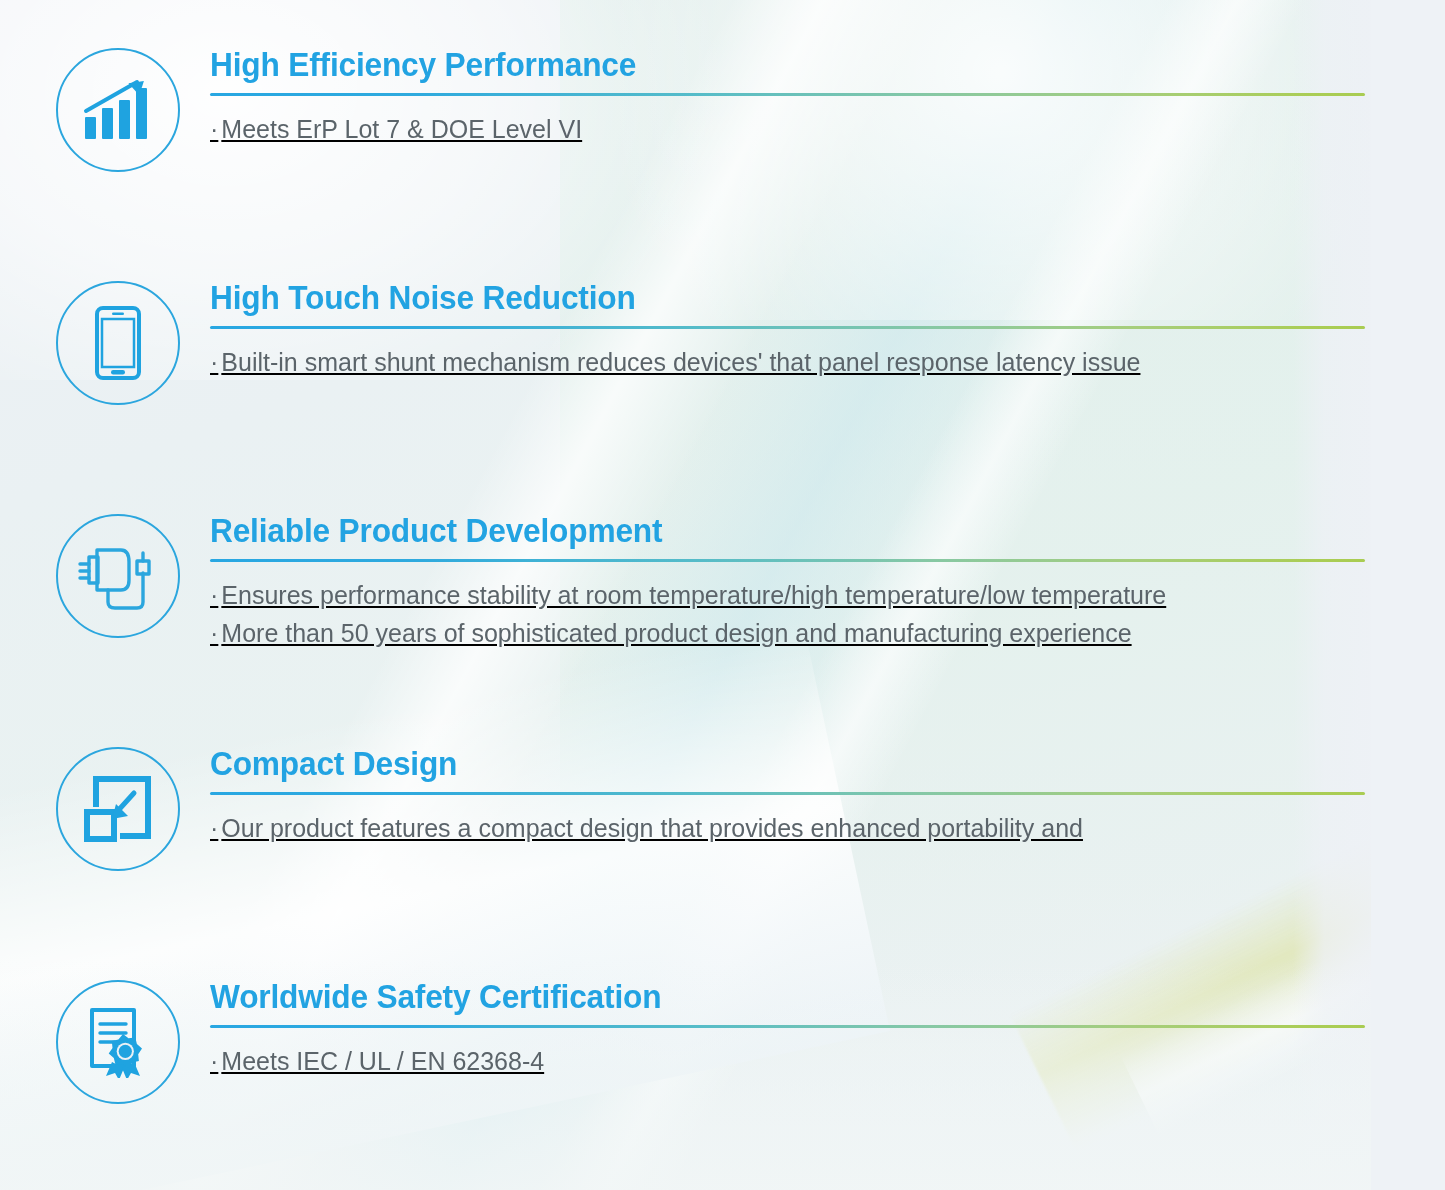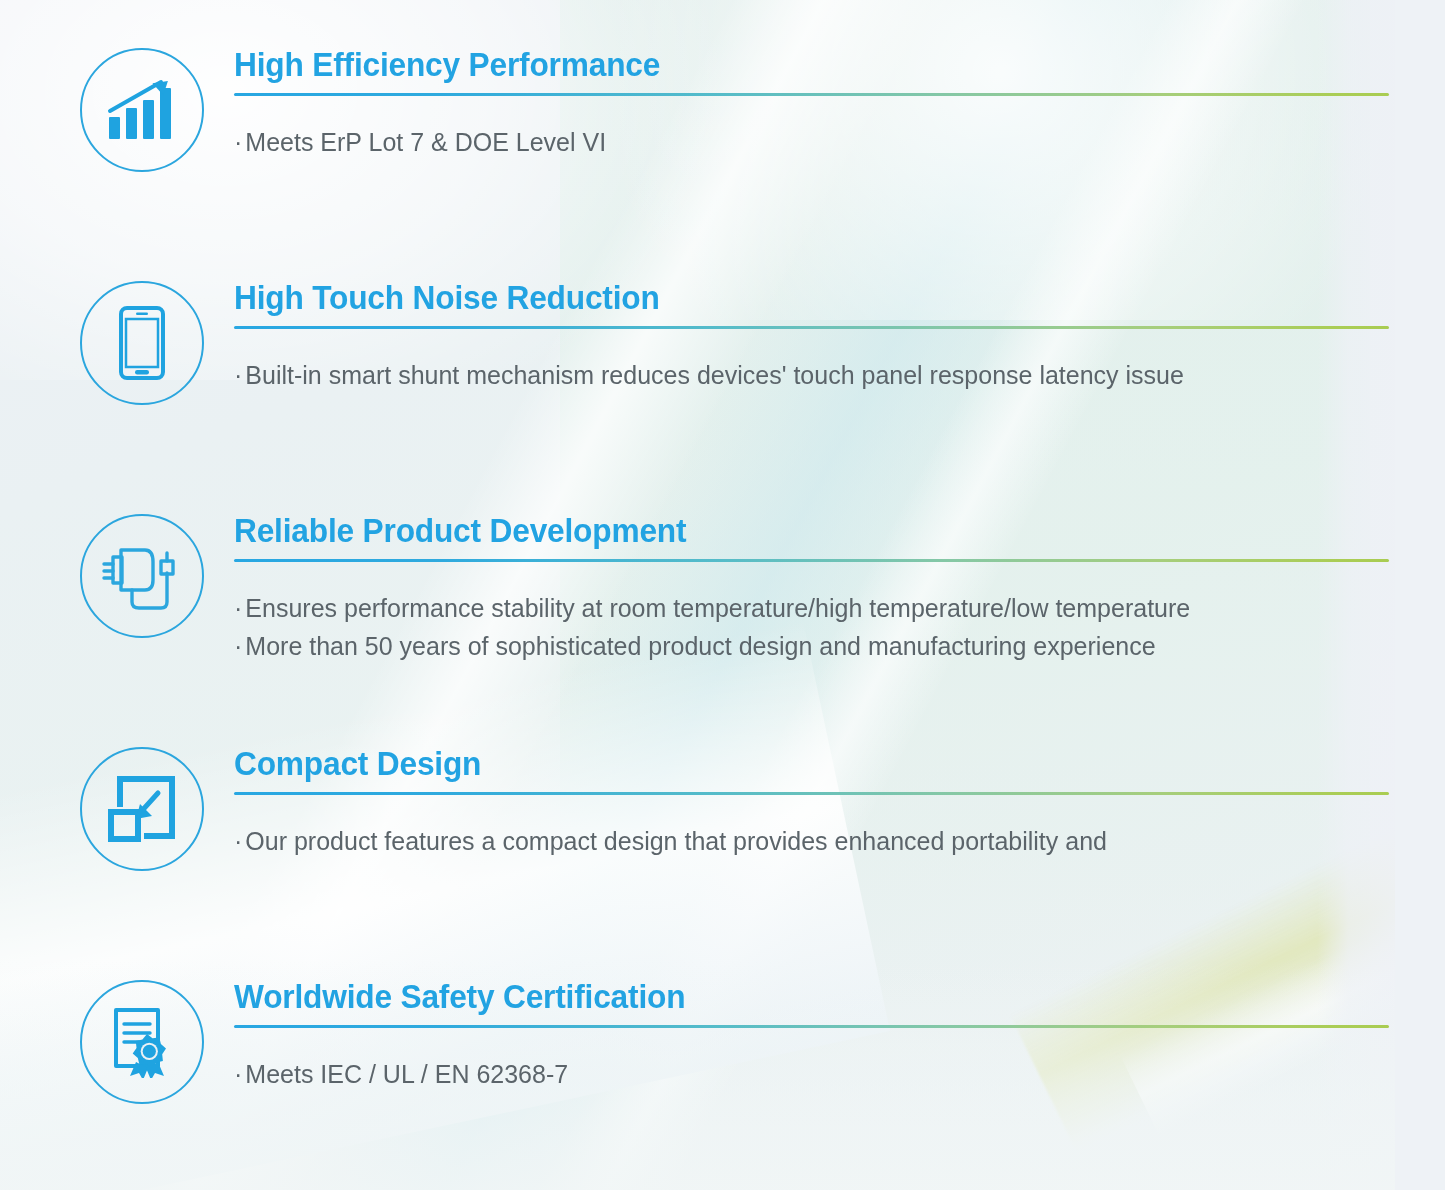--- a/index.html
+++ b/index.html
@@ -15,21 +15,20 @@
   }
 
   
   .page {
     position: relative;
     width: 1371px;
     height: 1190px;
     overflow: hidden;
     background:
       linear-gradient(160deg, #eef1f6 0%, #eaf1f3 30%, #e9f2f1 55%, #eef2f5 80%, #eef1f6 100%);
-    padding-left: 24px;
   }
 
   
   .bg-glow-tl {
     position: absolute;
     left: -180px; top: -260px;
     width: 900px; height: 640px;
     background: radial-gradient(ellipse at 45% 55%, rgba(255,255,255,0.95) 0%, rgba(255,255,255,0.55) 38%, rgba(255,255,255,0) 72%);
     pointer-events: none;
   }
@@ -175,21 +174,22 @@
     transform-origin: left center;
   }
   .divider {
     margin-top: 10px;
     width: 1155px;
     height: 3px;
     background: linear-gradient(90deg, #28a7e2 0%, #2faade 18%, #55bcc9 42%, #86c8a5 62%, #a6ce7c 80%, #aacd56 95%, #a9cc52 100%);
     border-radius: 2px;
   }
   .bullets {
-    margin-top: 27px;
+    margin-top: 14px;
+    text-decoration: underline;
   }
   .bullet {
     color: #5b646a;
     font-size: 25px;
     line-height: 1.52;
     white-space: nowrap;
   }
   .bullet .dot {
     color: #5b646a;
     margin-right: 3px;
@@ -258,21 +258,21 @@
             <rect x="17" y="6.5" width="12" height="2.6" rx="1.3" fill="#1fa3e0"></rect>
             <rect x="16" y="64" width="14" height="4.5" rx="2.2" fill="#1fa3e0"></rect>
           </svg>
         </div>
       </div>
       <div class="feature-body">
         <div class="feature-title">High Touch Noise Reduction</div>
         <div class="divider"></div>
         <div class="bullets">
           <div class="bullet wrapline">
-            <span class="dot">·</span><span>Built-in smart shunt mechanism reduces devices' touch panel response latency issue</span>
+            <span class="dot">·</span><span>Built-in smart shunt mechanism reduces devices' that panel response latency issue</span>
           </div>
         </div>
       </div>
     </div>
 
     <div class="feature-row" style="top:514px;">
       <div class="icon-wrap">
         <div class="icon-circle">
           <svg width="82" height="72" viewBox="0 0 82 72" aria-hidden="true">
             <g fill="none" stroke="#2ba6de" stroke-width="3.4" stroke-linejoin="round" stroke-linecap="round">
@@ -342,20 +342,20 @@
             <circle cx="43.3" cy="45.3" r="8.6" fill="#eaf1f5"></circle>
             <circle cx="43.3" cy="45.3" r="6.6" fill="#1fa3e0"></circle>
           </svg>
         </div>
       </div>
       <div class="feature-body">
         <div class="feature-title">Worldwide Safety Certification</div>
         <div class="divider"></div>
         <div class="bullets">
           <div class="bullet">
-            <span class="dot">·</span><span>Meets IEC / UL / EN 62368-7</span>
+            <span class="dot">·</span><span>Meets IEC / UL / EN 62368-4</span>
           </div>
         </div>
       </div>
     </div>
 
   </div>
 </div>
 
 </body></html>

